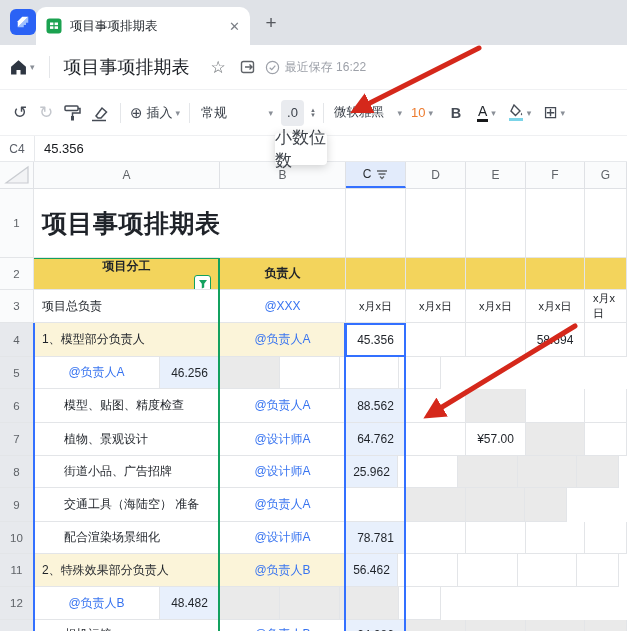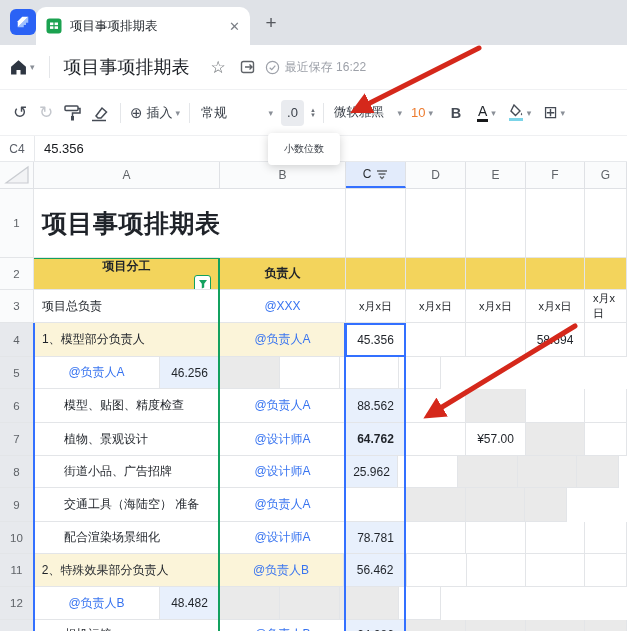--- a/index.html
+++ b/index.html
@@ -80,21 +80,21 @@
   .cactive { background:#FFFFFF; }
   .indent { padding-left:30px; }
   .filter-badge { margin-left:auto; flex:0 0 auto; width:17px; height:17px; background:#fff; border:1.5px solid #13A15F; border-radius:3px; display:flex; align-items:center; justify-content:center; }
 
   
   .ov { position:absolute; pointer-events:none; }
   .green { background:#13A15F; }
   .blue { background:#3370FF; }
   #sel-range { border-left:2px solid #3370FF; border-right:2px solid #3370FF; }
   #active-cell { border:2px solid #3370FF; }
-  .tooltip { position:absolute; left:268px; top:133px; width:72px; height:32px; background:#fff; border-radius:4px; box-shadow:0 2px 10px rgba(0,0,0,0.18); display:flex; align-items:center; justify-content:center; font-size:10px; color:#3D4249; z-index:40; }
+  .tooltip { position:absolute; left:275px; top:133px; width:52px; height:32px; background:#fff; border-radius:4px; box-shadow:0 2px 10px rgba(0,0,0,0.18); display:flex; align-items:center; justify-content:center; font-size:17px; color:#3D4249; z-index:40; }
   .arrows { position:absolute; left:0; top:0; z-index:50; pointer-events:none; }
 </style>
 </head>
 <body>
 
 <div class="page">
 
   <div class="tabbar">
     <div class="applogo">
       <svg width="18" height="18" viewBox="0 0 24 24">
@@ -299,21 +299,21 @@
         <div class="cell c-center csel" style="width: 60px;">88.562</div>
         <div class="cell" style="width: 60px;"></div>
         <div class="cell gray" style="width: 60px;"></div>
         <div class="cell" style="width: 59px;"></div>
         <div class="cell" style="width: 42px;"></div>
       </div>
       <div class="grow" style="height: 33px;">
         <div class="cell rowhdr sel" style="width: 34px;">7</div>
         <div class="cell indent" style="width: 186px;">植物、景观设计</div>
         <div class="cell link" style="width: 126px;">@设计师A</div>
-        <div class="cell c-center csel" style="width: 60px; font-weight: bold;">64.762</div>
+        <div class="cell c-center csel" style="width: 60px;">64.762</div>
         <div class="cell" style="width: 60px;"></div>
         <div class="cell c-center" style="width: 60px;">¥57.00</div>
         <div class="cell gray" style="width: 59px;"></div>
         <div class="cell" style="width: 42px;"></div>
       </div>
       <div class="grow" style="height: 32px;">
         <div class="cell rowhdr sel" style="width: 34px;">8</div>
         <div class="cell indent" style="width: 186px;">街道小品、广告招牌</div>
         <div class="cell link" style="width: 126px;">@设计师A</div>
         <div class="cell c-center csel" style="width: 52px;">25.962</div>
@@ -338,21 +338,21 @@
         <div class="cell c-center csel" style="width: 60px;">78.781</div>
         <div class="cell" style="width: 60px;"></div>
         <div class="cell" style="width: 60px;"></div>
         <div class="cell" style="width: 59px;"></div>
         <div class="cell" style="width: 42px;"></div>
       </div>
       <div class="grow" style="height: 33px;">
         <div class="cell rowhdr sel" style="width: 34px;">11</div>
         <div class="cell sect-yellow" style="width: 186px;">2、特殊效果部分负责人</div>
         <div class="cell sect-yellow link" style="width: 126px;">@负责人B</div>
-        <div class="cell c-center csel" style="width: 63px;">56.462</div>
+        <div class="cell c-center csel" style="width: 52px;">56.462</div>
         <div class="cell" style="width: 60px;"></div>
         <div class="cell" style="width: 60px;"></div>
         <div class="cell" style="width: 59px;"></div>
         <div class="cell" style="width: 42px;"></div>
       </div>
       <div class="grow" style="height: 33px;">
         <div class="cell rowhdr sel" style="width: 34px;">12</div>
         <div class="cell link" style="width: 126px;">@负责人B</div>
         <div class="cell c-center csel" style="width: 60px;">48.482</div>
         <div class="cell gray" style="width: 60px;"></div>

